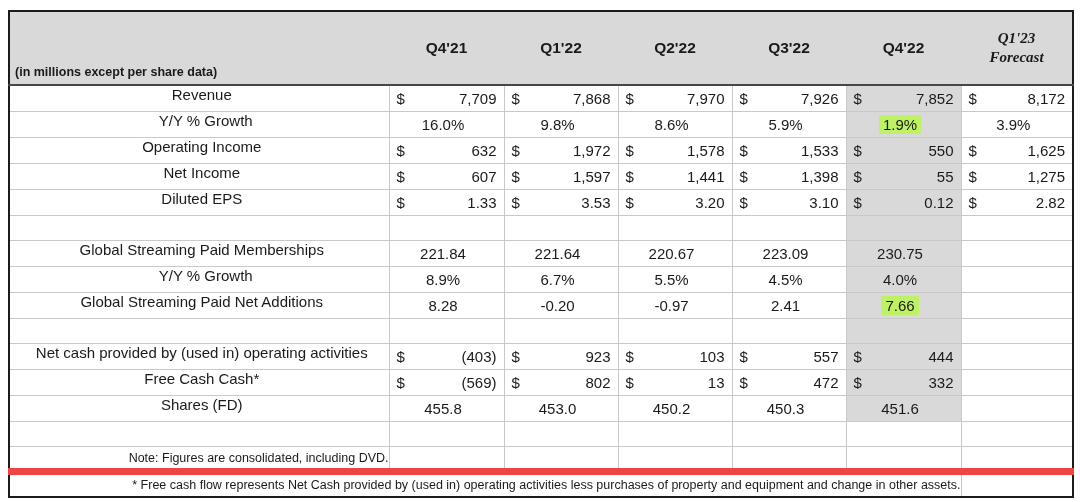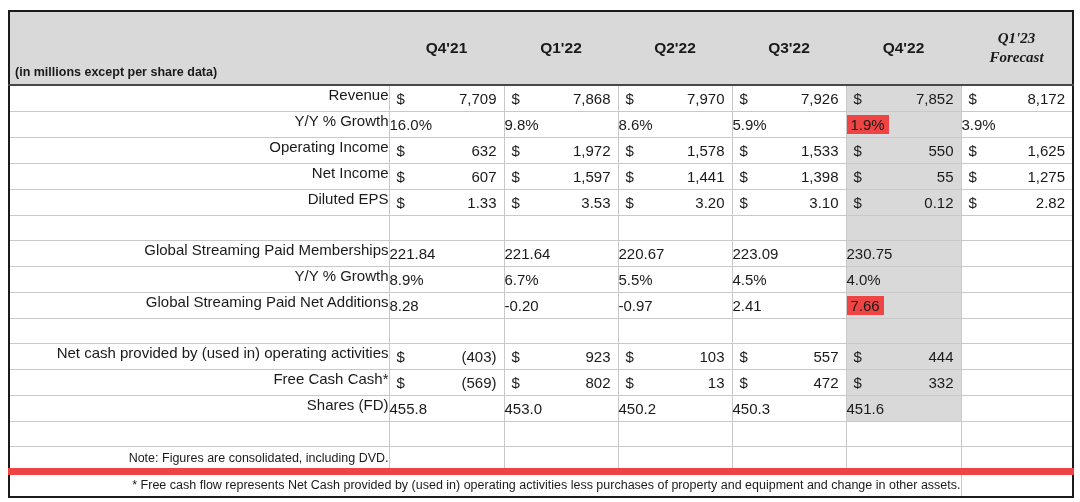--- a/index.html
+++ b/index.html
@@ -16,27 +16,27 @@
   th,td{border:1px solid #c9c9c9;font-size:15px;overflow:visible;}
   thead th{
     background:#d9d9d9;height:51px;
     border-left:none;border-right:none;border-bottom:2px solid #474747;
   }
   th.unit{text-align:left;vertical-align:bottom;padding:16px 0 5px 5px;font-size:12.5px;font-weight:700;}
   th.qh{font-weight:700;text-align:center;vertical-align:middle;font-size:15.5px;padding:0;}
   th.fore{font-style:italic;font-size:15px;line-height:1.3;font-family:Liberation Serif, serif;}
   th.fore span{display:block;}
   tbody tr{height:25px;}
-  td.lbl{padding:0 0 8px 5px;text-align:right;white-space:nowrap;}
+  td.lbl{padding:0 0 8px 5px;text-align:center;white-space:nowrap;}
   td.lbl.ind{padding-left:13px;margin-left:27px;}
   td.val{padding:0;}
-  td.r{text-align:left;padding-right:7px;}
+  td.r{text-align:center;padding-right:7px;}
   .cf{display:flex;justify-content:space-between;align-items:center;height:25px;padding:0 7px;}
   .g{background:#d9d9d9;}
-  .hl{background:#ef4444;padding:1px 4px;}
+  .hl{background:#bef264;padding:1px 4px;}
   .ou{position:relative;z-index:1;}
   .ou::after{
     content:"";position:absolute;left:-3px;right:-3px;bottom:-5px;height:5px;
     background:#f07d2e;border-radius:3px;
   }
   td.note{font-size:12.5px;padding:0 0 0 5px;text-align:right;white-space:nowrap;}
   tr.fnote td{border-top:7px solid #ef4444;}
 </style>
 </head>
 <body>

